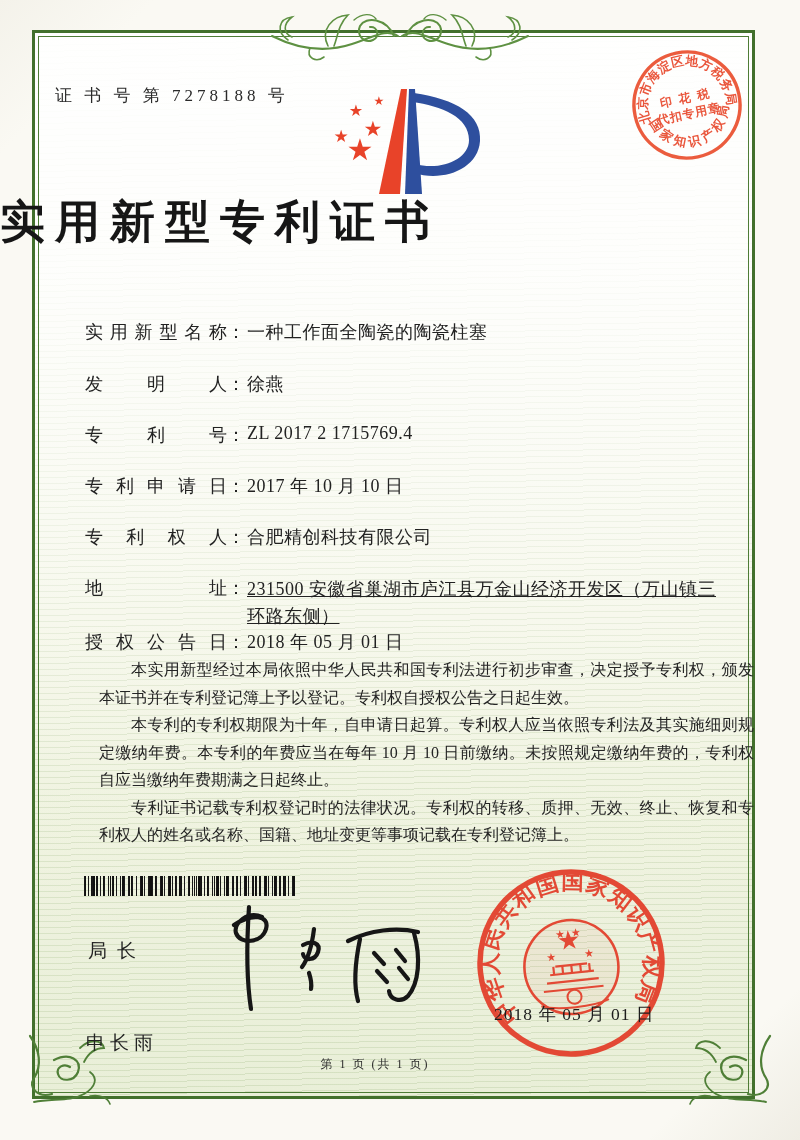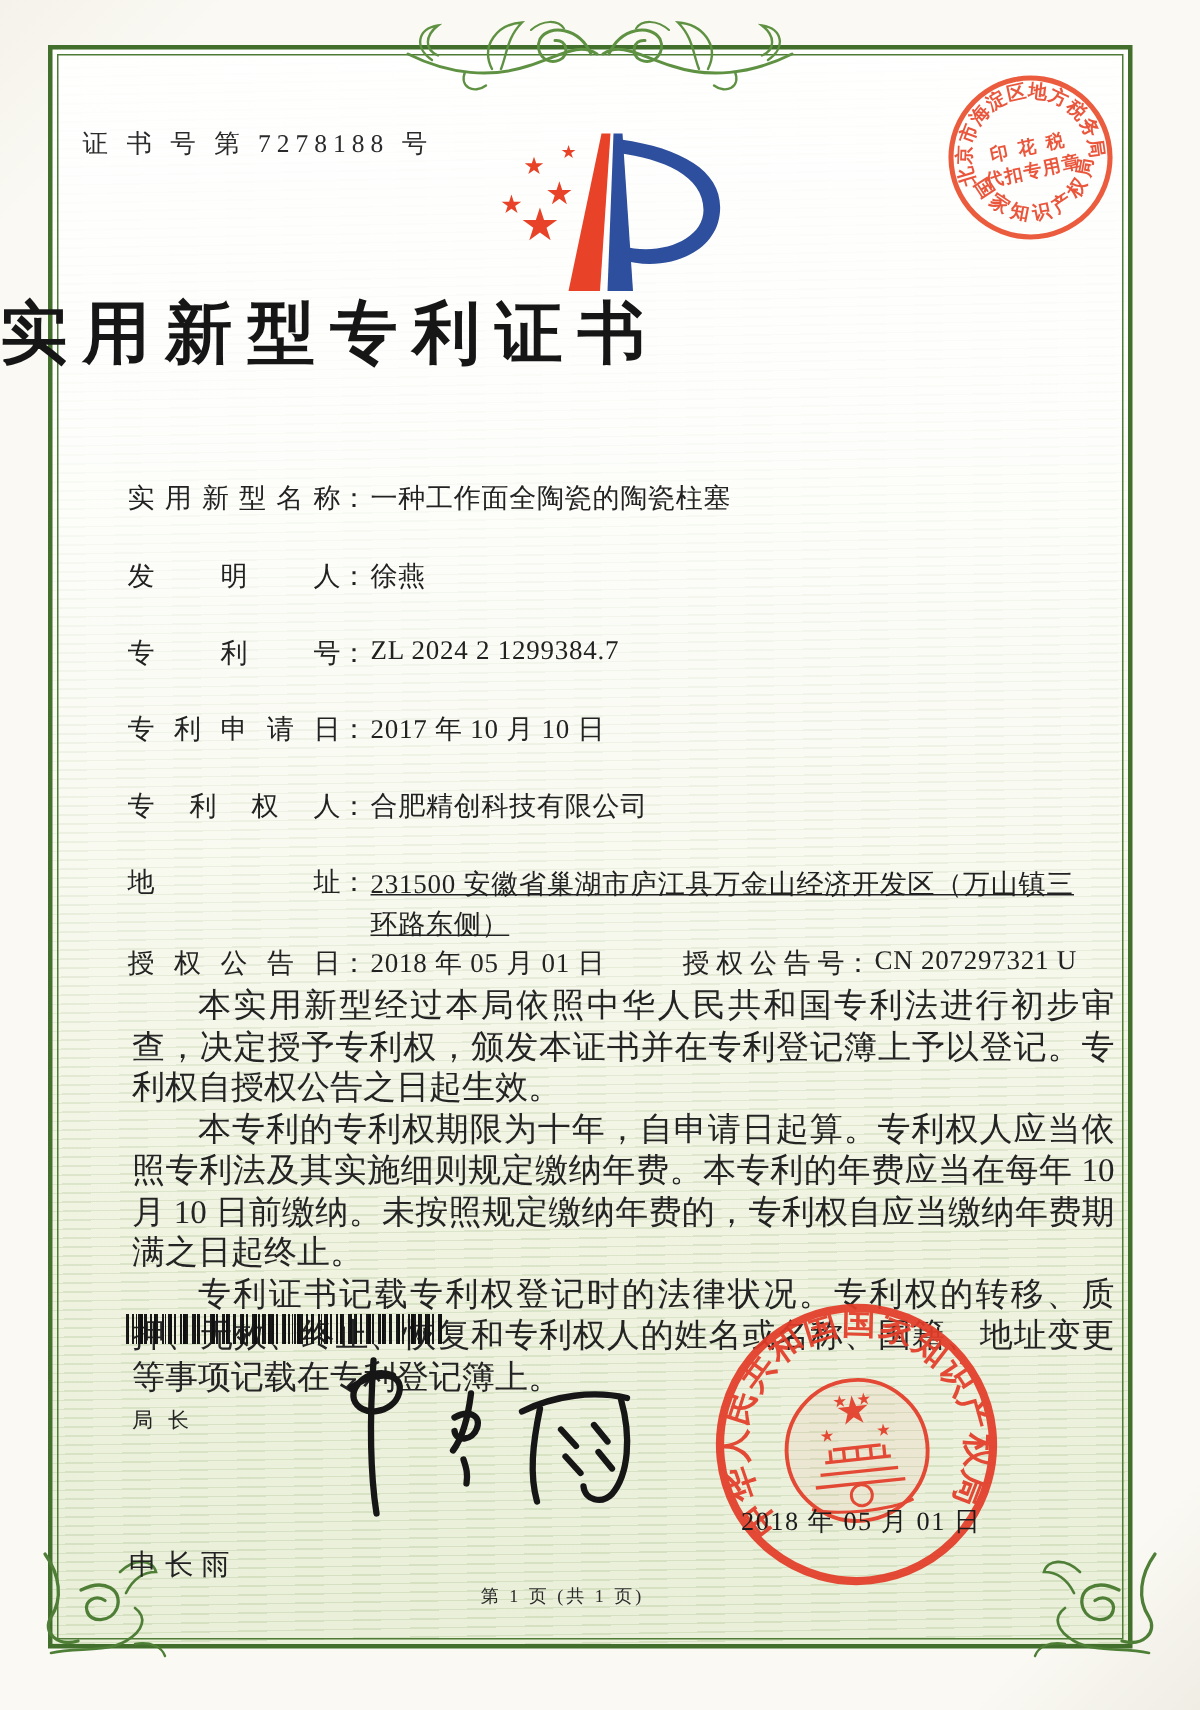--- a/index.html
+++ b/index.html
@@ -37,32 +37,32 @@
     font-size:45px;font-weight:700;letter-spacing:10px;color:#161616;
   }
   .frow{position:absolute;left:85px;width:655px;font-size:18px;color:#222;white-space:nowrap;}
   .flabel{display:inline-block;width:142px;text-align:justify;text-align-last:justify;vertical-align:top;}
   .flabel.short{width:108px;}
   .fcolon{display:inline-block;width:20px;vertical-align:top;}
   .fvalue{display:inline-block;vertical-align:top;letter-spacing:.5px;}
   .fvalue.wrap{white-space:normal;width:480px;line-height:27px;text-decoration:underline;}
   .grant-right{position:absolute;left:370px;top:0;}
   .paras{
-    left:88px;top:656px;width:655px;
-    font-size:22px;line-height:27.5px;text-align:justify;color:#242424;
+    left:99px;top:656px;width:655px;
+    font-size:16px;line-height:27.5px;text-align:justify;color:#242424;
   }
   .paras p{margin:0;text-indent:2em;}
   .barcode{
     left:84px;top:876px;width:212px;height:20px;
     background-image:
       repeating-linear-gradient(90deg,#191919 0 1.5px,rgba(0,0,0,0) 1.5px 4px),
       repeating-linear-gradient(90deg,#101010 0 2px,rgba(0,0,0,0) 2px 9.5px),
       repeating-linear-gradient(90deg,#141414 0 1px,rgba(0,0,0,0) 1px 6.5px);
   }
-  .signer-title{left:88px;top:938px;font-size:14px;letter-spacing:10px;color:#222;}
+  .signer-title{left:88px;top:938px;font-size:19px;letter-spacing:10px;color:#222;}
   .signer-name{left:86px;top:1030px;font-size:19px;letter-spacing:5px;color:#222;}
   .seal-date{
     left:494px;top:1002px;width:170px;font-size:17.5px;letter-spacing:1px;color:#1c1c1c;
     white-space:nowrap;
   }
   .footer{
     left:85px;top:1056px;width:580px;text-align:center;font-size:12px;letter-spacing:2px;color:#2a2a2a;
   }
   svg{display:block;}
   .stamp-rot{transform:rotate(-12deg);}
@@ -154,36 +154,33 @@
 
   <div class="abs title">实用新型专利证书</div>
 
   <div class="frow" style="top:372px">
     <span class="flabel">发明人</span><span class="fcolon">：</span><span class="fvalue">徐燕</span>
   </div>
   <div class="frow" style="top:320px">
     <span class="flabel">实用新型名称</span><span class="fcolon">：</span><span class="fvalue">一种工作面全陶瓷的陶瓷柱塞</span>
   </div>
   <div class="frow" style="top:423px">
-    <span class="flabel">专利号</span><span class="fcolon">：</span><span class="fvalue">ZL 2024 2 1299384.7</span>
+    <span class="flabel">专利号</span><span class="fcolon">：</span><span class="fvalue">ZL 2017 2 1715769.4</span>
   </div>
   <div class="frow" style="top:474px">
     <span class="flabel">专利申请日</span><span class="fcolon">：</span><span class="fvalue">2017 年 10 月 10 日</span>
   </div>
   <div class="frow" style="top:525px">
     <span class="flabel">专利权人</span><span class="fcolon">：</span><span class="fvalue">合肥精创科技有限公司</span>
   </div>
   <div class="frow" style="top:576px">
     <span class="flabel">地址</span><span class="fcolon">：</span><span class="fvalue wrap">231500 安徽省巢湖市庐江县万金山经济开发区（万山镇三环路东侧）</span>
   </div>
   <div class="frow" style="top:630px">
     <span class="flabel">授权公告日</span><span class="fcolon">：</span><span class="fvalue">2018 年 05 月 01 日</span>
-    <span class="grant-right">
-      <span class="flabel short">授权公告号</span><span class="fcolon">：</span><span class="fvalue">CN 207297321 U</span>
-    </span>
   </div>
 
   <div class="abs paras">
     <p>本实用新型经过本局依照中华人民共和国专利法进行初步审查，决定授予专利权，颁发本证书并在专利登记簿上予以登记。专利权自授权公告之日起生效。</p>
     <p>本专利的专利权期限为十年，自申请日起算。专利权人应当依照专利法及其实施细则规定缴纳年费。本专利的年费应当在每年 10 月 10 日前缴纳。未按照规定缴纳年费的，专利权自应当缴纳年费期满之日起终止。</p>
     <p>专利证书记载专利权登记时的法律状况。专利权的转移、质押、无效、终止、恢复和专利权人的姓名或名称、国籍、地址变更等事项记载在专利登记簿上。</p>
   </div>
 
   <div class="abs barcode"></div>
 

